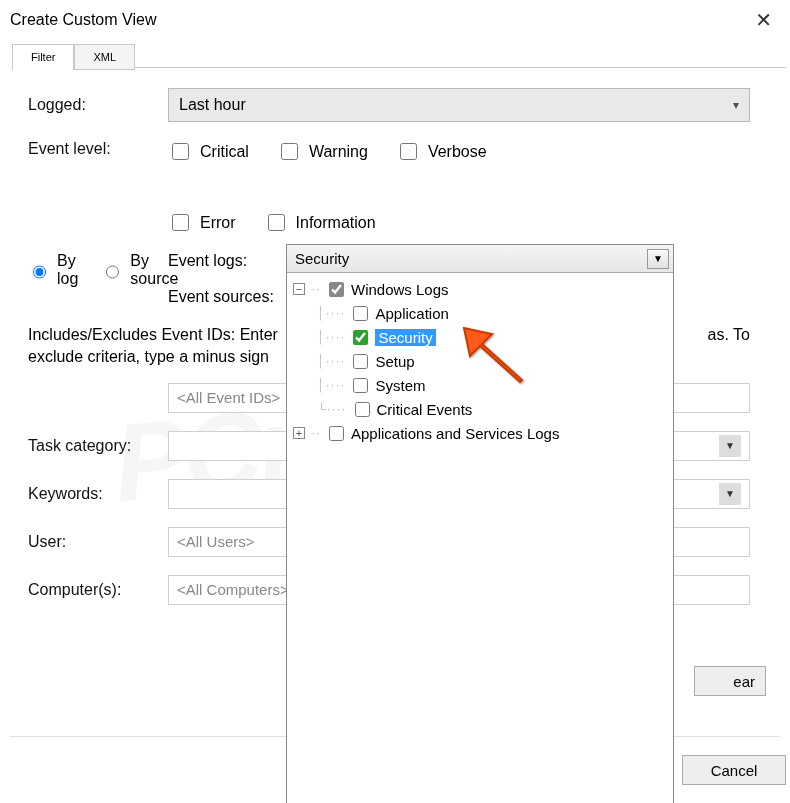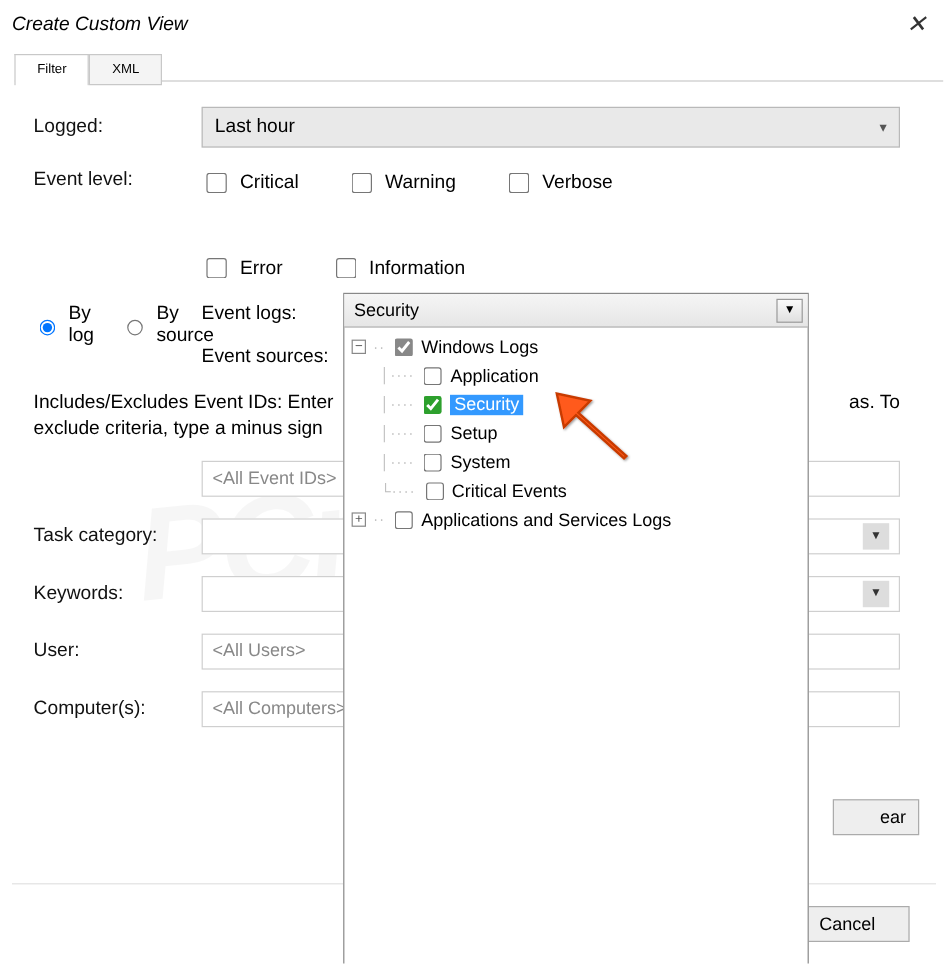--- a/index.html
+++ b/index.html
@@ -13,21 +13,20 @@
     height: 803px;
     overflow: hidden;
     position: relative;
   }
   .titlebar {
     display: flex;
     align-items: center;
     justify-content: space-between;
     padding: 8px 12px 6px 10px;
     font-size: 16px;
-    font-style: italic;
   }
   .close-x {
     font-size: 20px;
     color: #333;
     padding: 0 6px;
     cursor: default;
   }
   .tabs {
     display: flex;
     margin: 6px 0 0 12px;
@@ -79,21 +78,21 @@
     padding: 0 10px;
     font-size: 16px;
   }
   .chev {
     font-size: 12px;
     color: #555;
   }
   .checks {
     display: flex;
     flex-wrap: wrap;
-    gap: 24px 40px;
+    gap: 24px 28px;
     flex: 1;
   }
   .chk {
     display: flex;
     align-items: center;
     gap: 8px;
     font-size: 16px;
   }
   .chk input { width: 17px; height: 17px; }
   .radios {
@@ -148,21 +147,21 @@
     height: 30px;
     border: 1px solid #ababab;
     background: #eee;
     display: flex;
     align-items: center;
     justify-content: flex-end;
     padding-right: 10px;
   }
   .cancelbtn {
     position: absolute;
-    right: 32px;
+    right: 4px;
     bottom: 18px;
     width: 104px;
     height: 30px;
     border: 1px solid #ababab;
     background: #eee;
     display: flex;
     align-items: center;
     justify-content: center;
   }
   .hr-panel { position:absolute; left:10px; right:10px; top:736px; border-top:1px solid #e1e1e1; }

